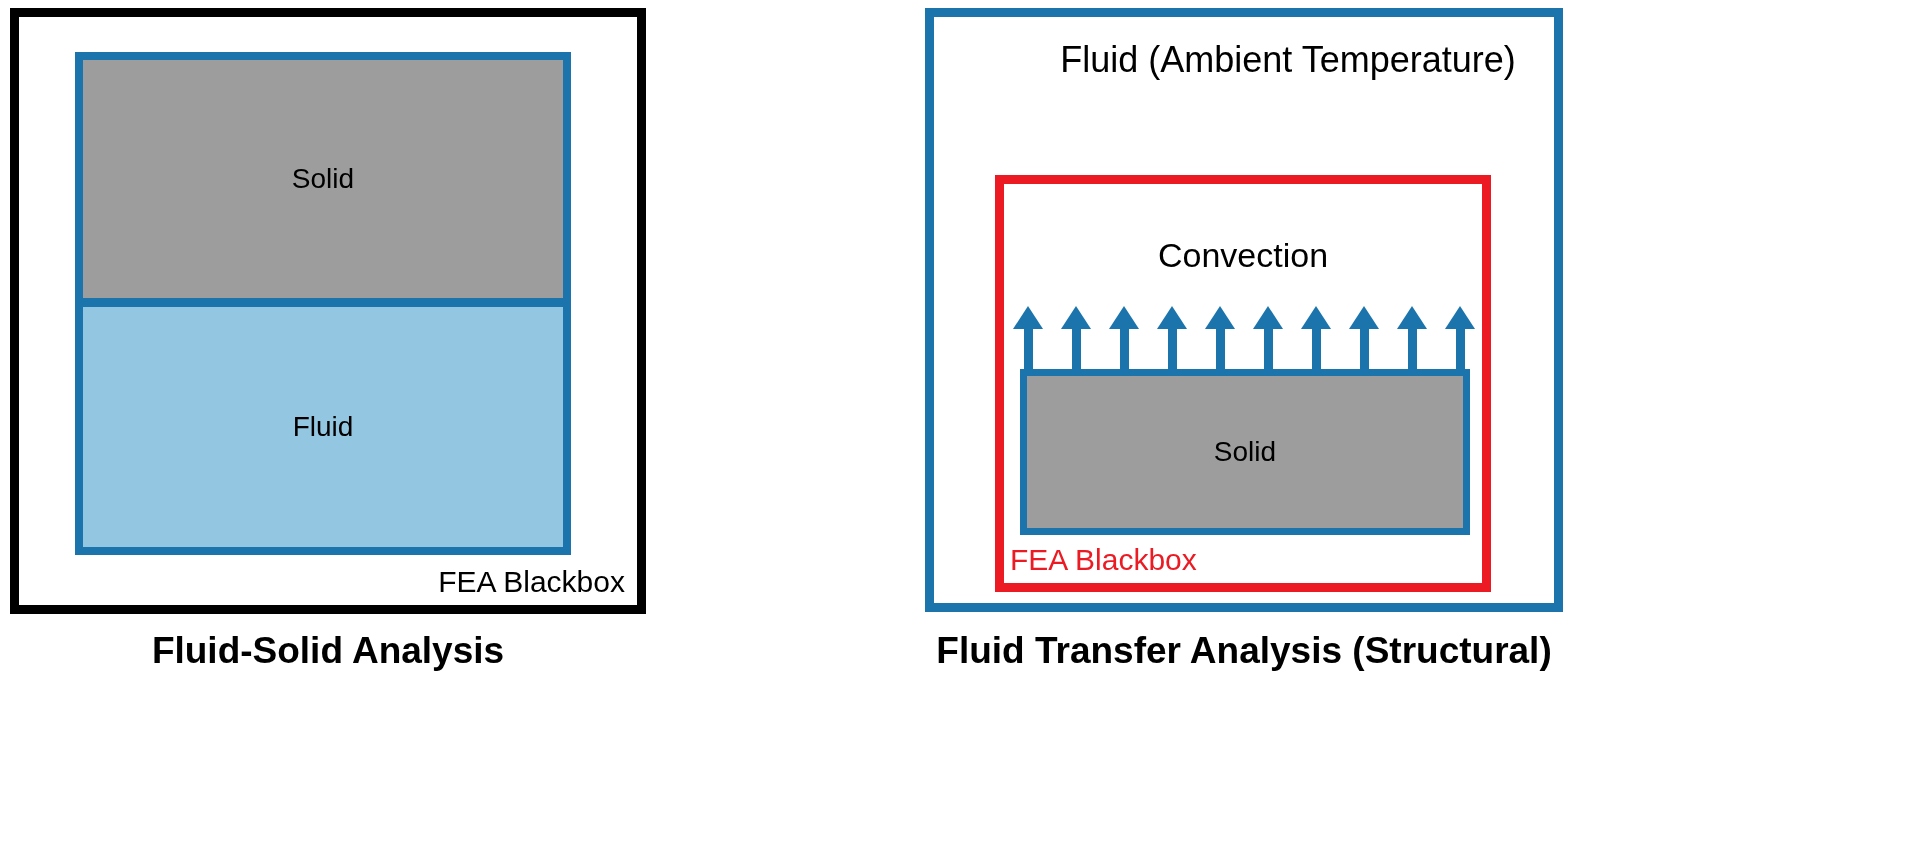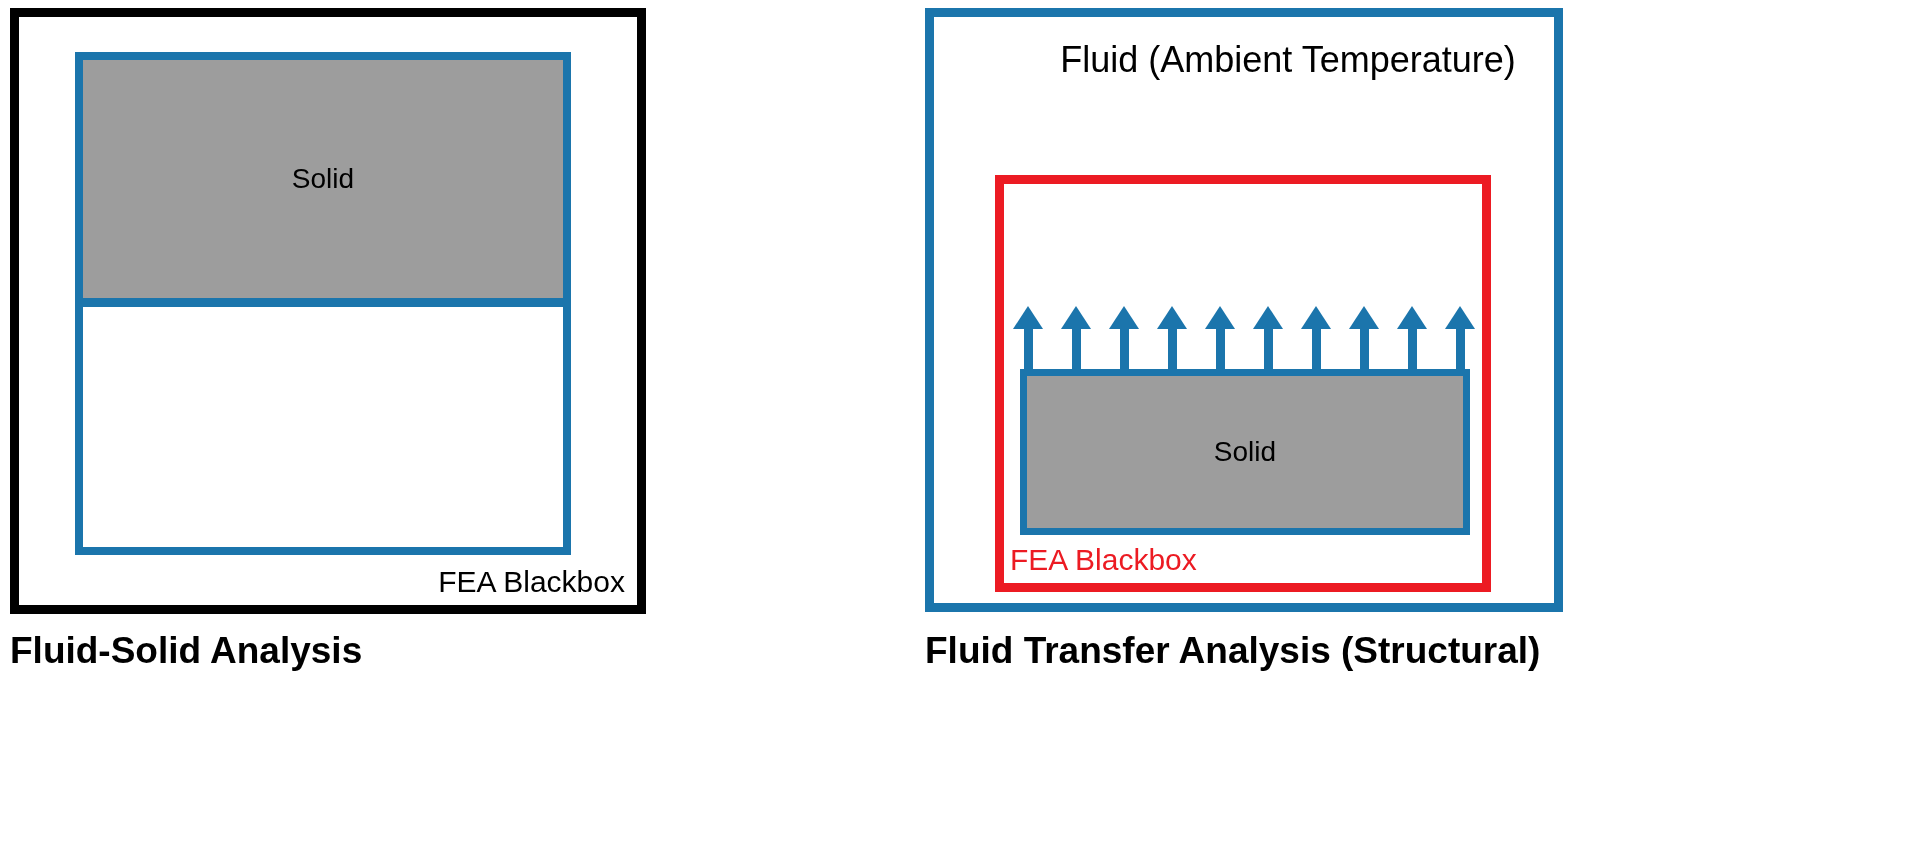--- a/index.html
+++ b/index.html
@@ -46,20 +46,21 @@
 
   .fea-label-left {
     position: absolute;
     right: 12px; bottom: 6px;
     font-size: 30px;
     color: #000;
   }
 
   .caption {
     top: 630px;
+    text-align: center;
     font-size: 37px;
     font-weight: 700;
     color: #000;
   }
   .caption-left { left: 10px; width: 636px; }
   .caption-right { left: 925px; width: 638px; }
 
   
   .fig-right-outline {
     left: 925px; top: 8px;
@@ -130,28 +131,32 @@
   }
 </style>
 </head>
 <body>
 
 <div class="abs fig-left-outline">
   <div class="coupled-domain-box">
     <div class="solid-region">
       <span class="region-label">Solid</span>
     </div>
+    <div class="fluid-region">
+      <span class="region-label">Fluid</span>
+    </div>
   </div>
   <span class="fea-label-left">FEA Blackbox</span>
 </div>
 <div class="abs caption caption-left">Fluid-Solid Analysis</div>
 
 <div class="abs fig-right-outline">
   <div class="ambient-label">Fluid (Ambient Temperature)</div>
   <div class="fea-red-box">
+    <div class="convection-label">Convection</div>
     <div class="convection-arrows">
         <div class="up-arrow">
           <div class="arrow-head"></div>
           <div class="arrow-shaft"></div>
         </div>
         <div class="up-arrow">
           <div class="arrow-head"></div>
           <div class="arrow-shaft"></div>
         </div>
         <div class="up-arrow">

